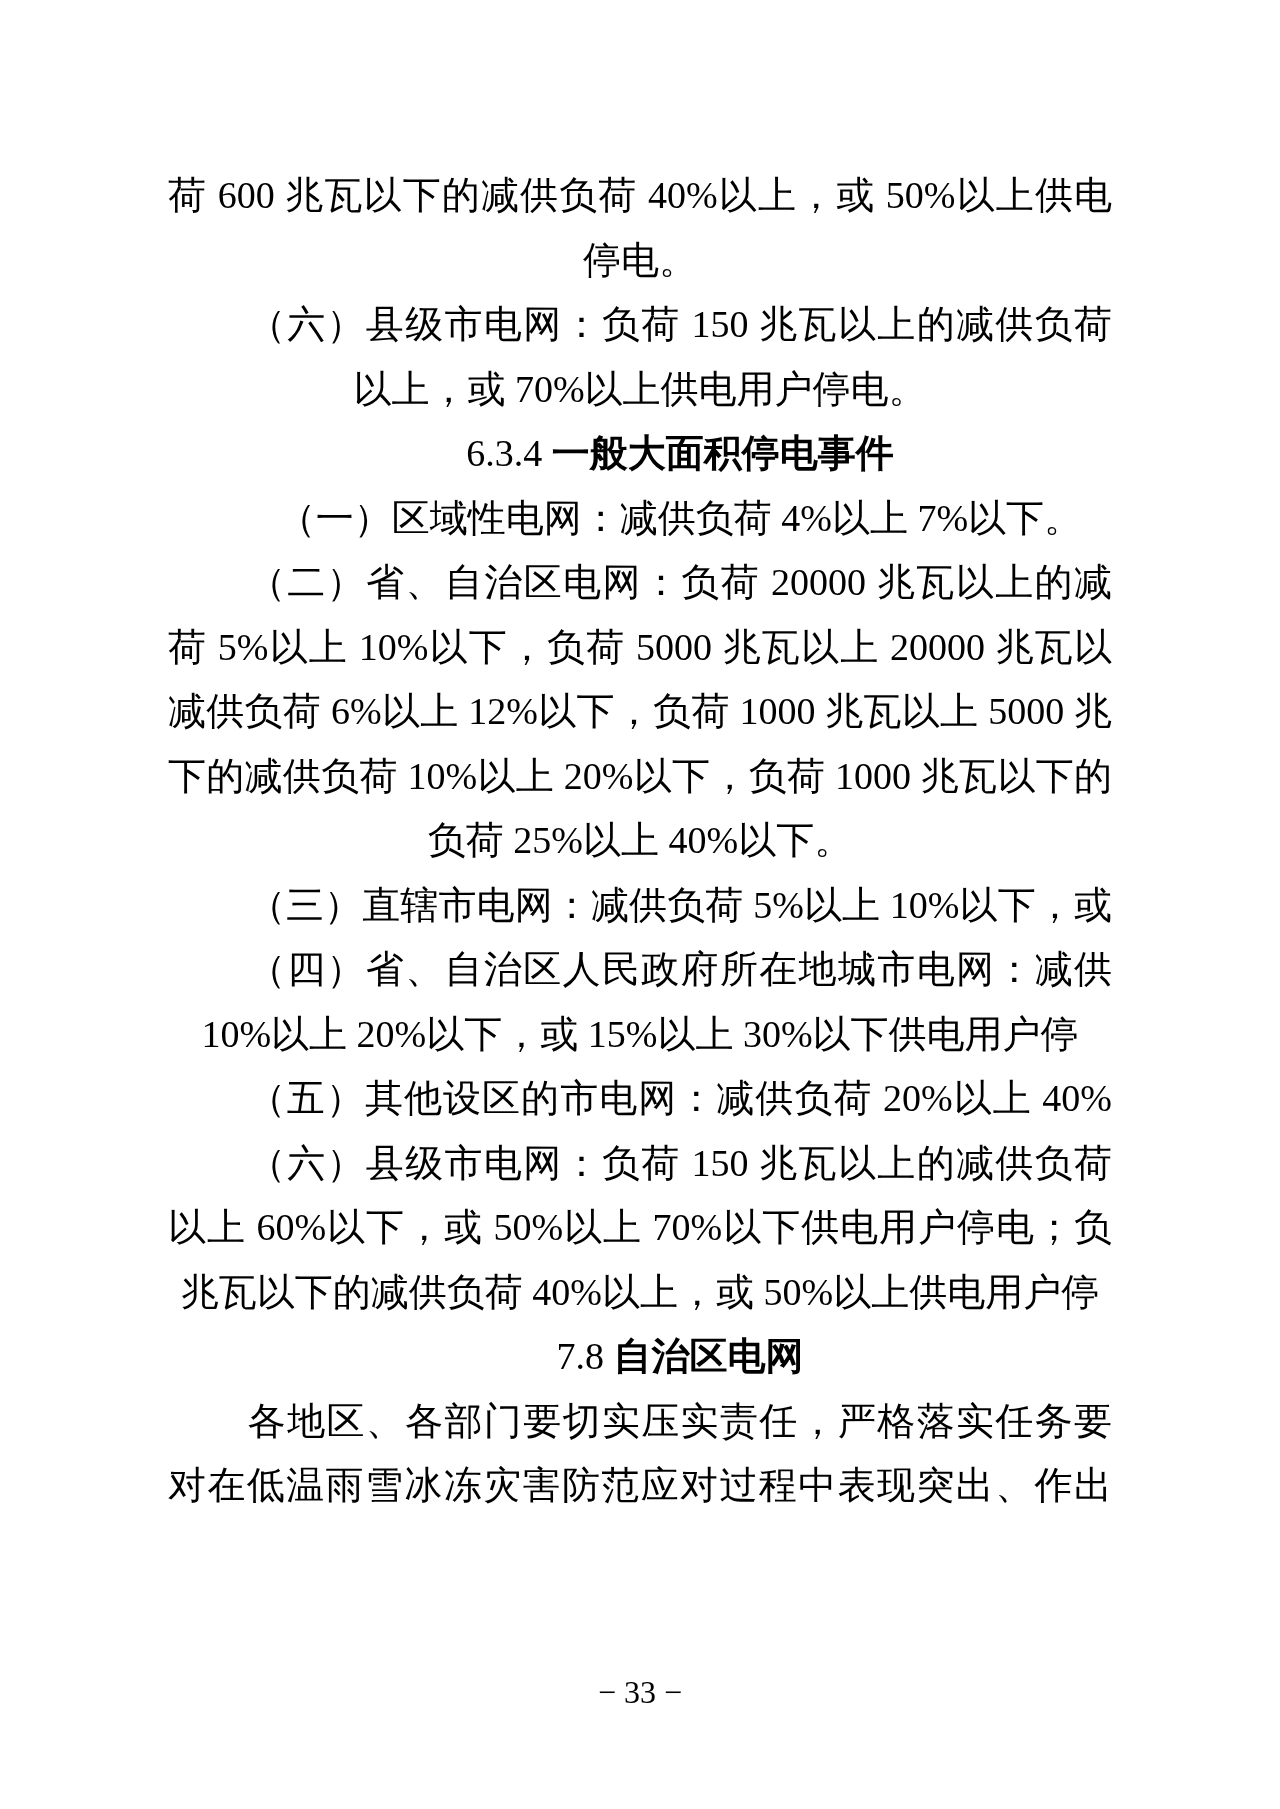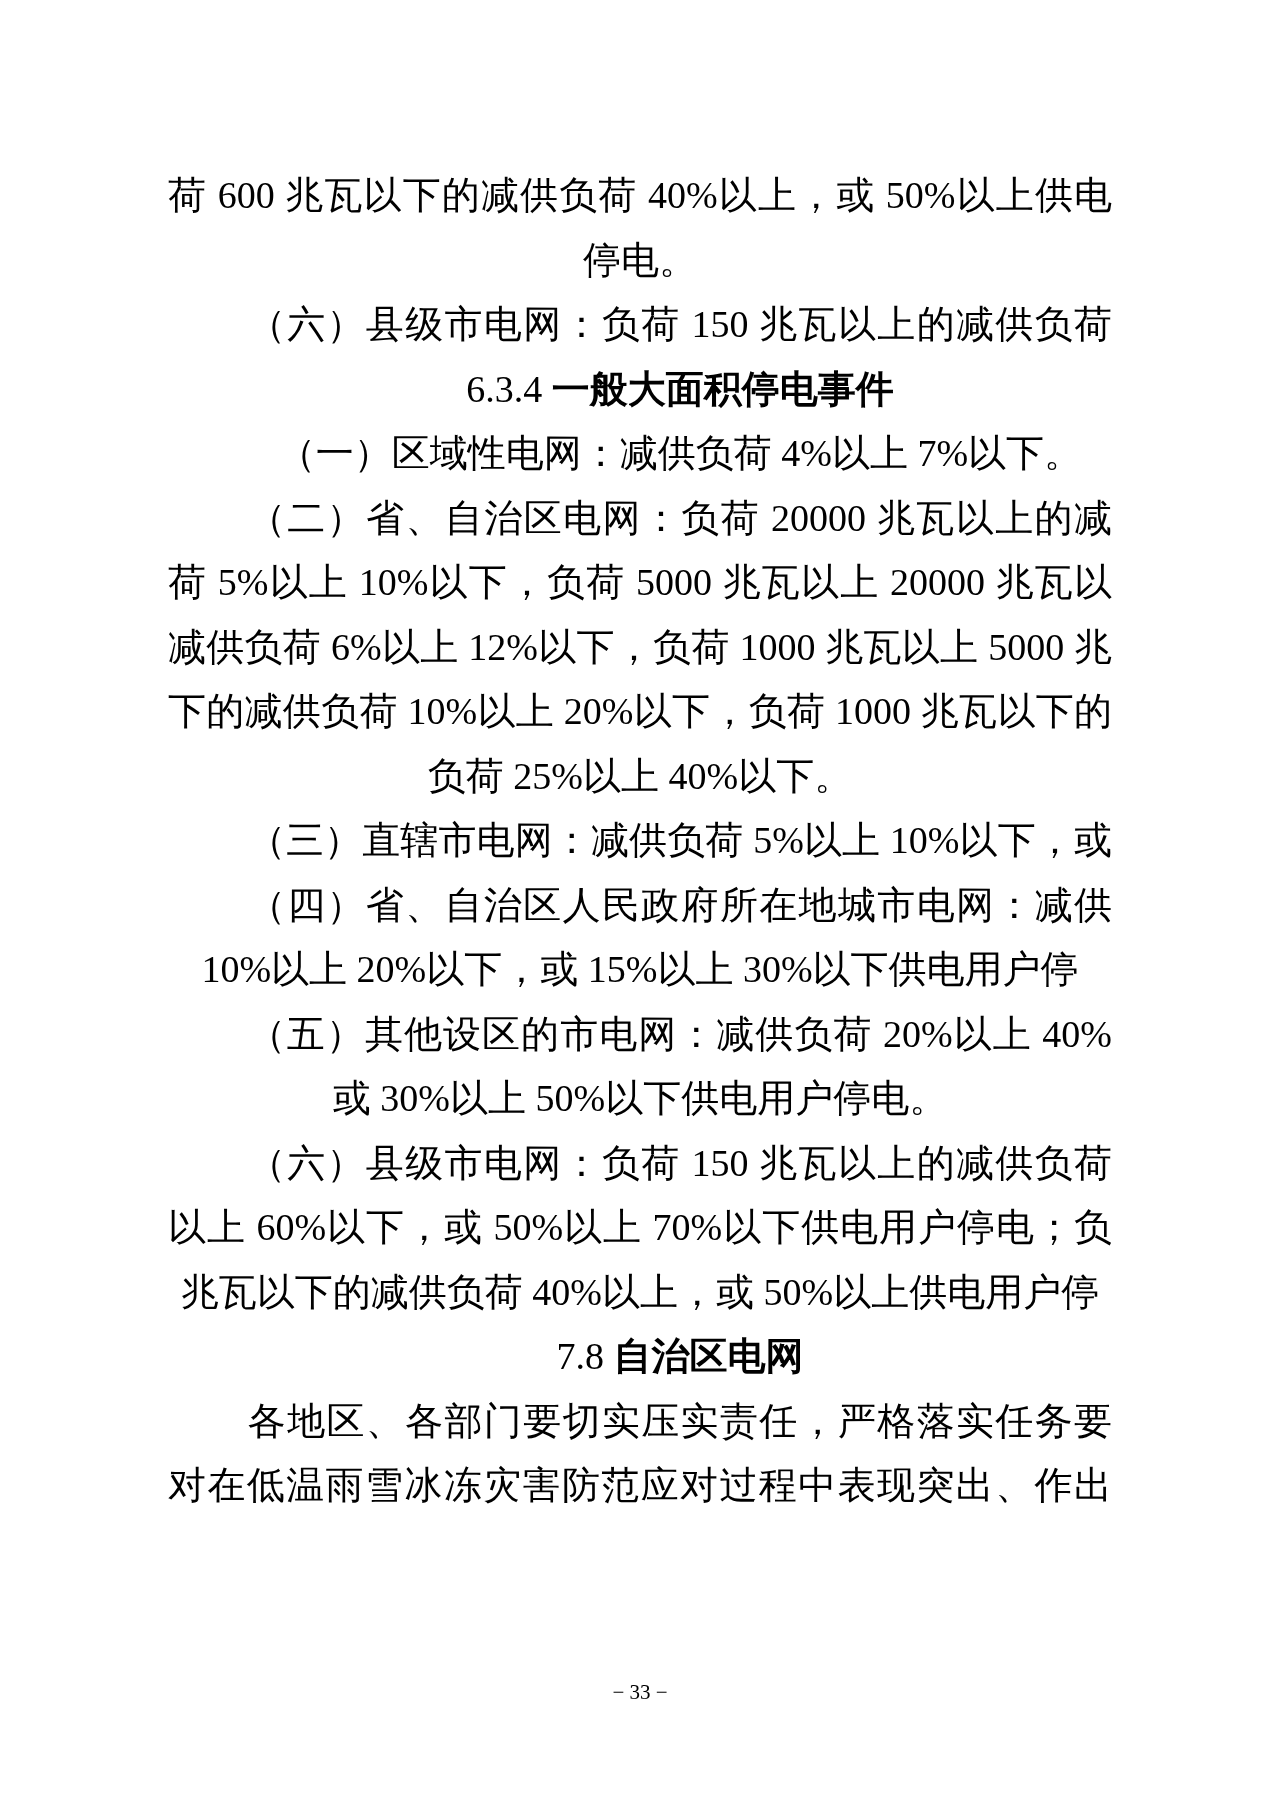--- a/index.html
+++ b/index.html
@@ -41,45 +41,45 @@
   .seg-heading {
     font-family: "Liberation Sans", sans-serif;
     font-weight: 700;
   }
   .footer {
     position: absolute;
     top: 1676px;
     left: 0;
     width: 100%;
     text-align: center;
-    font-size: 21px;
+    font-size: 32px;
     line-height: 32px;
     font-family: "Liberation Serif", serif;
   }
 </style>
 </head>
 <body>
 
 <div class="page">
   <div class="text-block">
       <div class="line justify"><span class="seg-body">荷 600 兆瓦以下的减供负荷 40%以上，或 50%以上供电用户</span></div>
       <div class="line"><span class="seg-body">停电。</span></div>
       <div class="line justify" style="text-indent: 2.1em;"><span class="seg-body">（六）县级市电网：负荷 150 兆瓦以上的减供负荷 60%</span></div>
+      <div class="line"><span class="seg-body">以上，或 70%以上供电用户停电。</span></div>
       <div class="line" style="text-indent: 2.1em;"><span class="seg-num">6.3.4 </span><span class="seg-heading">一般大面积停电事件</span></div>
       <div class="line" style="text-indent: 2.1em;"><span class="seg-body">（一）区域性电网：减供负荷 4%以上 7%以下。</span></div>
       <div class="line justify" style="text-indent: 2.1em;"><span class="seg-body">（二）省、自治区电网：负荷 20000 兆瓦以上的减供负</span></div>
       <div class="line justify"><span class="seg-body">荷 5%以上 10%以下，负荷 5000 兆瓦以上 20000 兆瓦以下的</span></div>
       <div class="line justify"><span class="seg-body">减供负荷 6%以上 12%以下，负荷 1000 兆瓦以上 5000 兆瓦以</span></div>
       <div class="line justify"><span class="seg-body">下的减供负荷 10%以上 20%以下，负荷 1000 兆瓦以下的减供</span></div>
       <div class="line"><span class="seg-body">负荷 25%以上 40%以下。</span></div>
       <div class="line justify" style="text-indent: 2.1em;"><span class="seg-body">（三）直辖市电网：减供负荷 5%以上 10%以下，或 10%</span></div>
       <div class="line justify" style="text-indent: 2.1em;"><span class="seg-body">（四）省、自治区人民政府所在地城市电网：减供负荷</span></div>
       <div class="line"><span class="seg-body">10%以上 20%以下，或 15%以上 30%以下供电用户停电。</span></div>
       <div class="line justify" style="text-indent: 2.1em;"><span class="seg-body">（五）其他设区的市电网：减供负荷 20%以上 40%以下，</span></div>
-      <div class="line"><span class="seg-body">或 30%以上 50%以下供电用户停电。</span></div>
       <div class="line justify" style="text-indent: 2.1em;"><span class="seg-body">（六）县级市电网：负荷 150 兆瓦以上的减供负荷 40%</span></div>
       <div class="line justify"><span class="seg-body">以上 60%以下，或 50%以上 70%以下供电用户停电；负荷 150</span></div>
       <div class="line"><span class="seg-body">兆瓦以下的减供负荷 40%以上，或 50%以上供电用户停电。</span></div>
       <div class="line" style="text-indent: 2.1em;"><span class="seg-num">7.8 </span><span class="seg-heading">自治区电网</span></div>
       <div class="line justify" style="text-indent: 2.1em;"><span class="seg-body">各地区、各部门要切实压实责任，严格落实任务要求，</span></div>
       <div class="line justify"><span class="seg-body">对在低温雨雪冰冻灾害防范应对过程中表现突出、作出突出</span></div>
     </div>
   <div class="footer">
     <span>− 33 −</span>
   </div>

